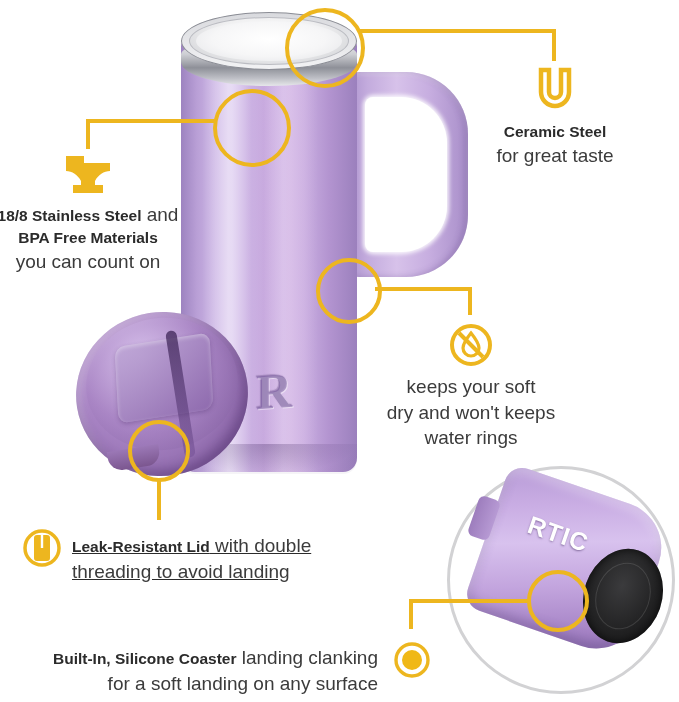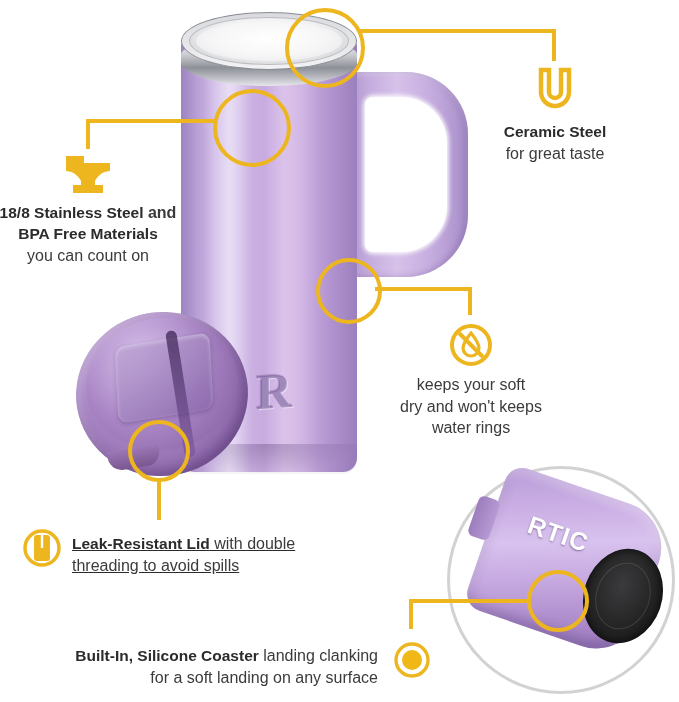--- a/index.html
+++ b/index.html
@@ -160,21 +160,21 @@
   
   .ring {
     position: absolute; border-radius: 50%;
     border: 4px solid #edb61f; background: transparent;
   }
   .conn { position: absolute; background: #edb61f; }
 
   
   .feature { position: absolute; color: #2b2b2b; }
   .f-title { font-size: 15.5px; font-weight: bold; line-height: 1.35; }
-  .f-sub   { font-size: 16px; font-weight: normal; color: #3b3b3b; line-height: 1.35; }
+  .f-sub   { font-size: 19px; font-weight: normal; color: #3b3b3b; line-height: 1.35; }
   .f-icon  { position: absolute; }
 
   .center { text-align: center; }
   .right  { text-align: right; }
   .left   { text-align: left; }
 </style>
 </head>
 <body>
 
 <div id="stage">
@@ -223,21 +223,21 @@
   <div class="conn" style="left:86px; top:119px; width:131px; height:4px;"></div>
   <div class="conn" style="left:86px; top:119px; width:4px; height:30px;"></div>
 
   <div class="feature center" style="left:-18px; top:152px; width:212px;">
     <div class="f-icon" style="position:relative;height:50px;">
       <svg width="52" height="44" viewBox="0 0 52 44" style="display:block;margin:0 auto;">
         <path d="M4 4 L22 4 L22 11 L48 11 L48 19 C42 19 36 23 33 29 L33 33 L41 33 L41 41 L11 41 L11 33 L19 33 L19 29 C16 23 10 19 4 19 Z" fill="#EDB61F"></path>
       </svg>
     </div>
     <div class="f-title">
-      <span>18/8 Stainless Steel</span><span class="f-sub" style="font-weight:bold;"> and</span>
+      <span>18/8 Stainless Steel</span><span class="f-sub" style="font-weight:normal;"> and</span>
     </div>
     <div class="f-title">BPA Free Materials</div>
     <div class="f-sub">you can count on</div>
   </div>
 
   <div class="ring" style="left:316px; top:258px; width:66px; height:66px;"></div>
   <div class="conn" style="left:375px; top:287px; width:97px; height:4px;"></div>
   <div class="conn" style="left:468px; top:287px; width:4px; height:28px;"></div>
 
   <div class="feature center" style="left:385px; top:322px; width:172px;">
@@ -260,21 +260,21 @@
     <svg width="40" height="40" viewBox="0 0 40 40">
       <circle cx="20" cy="20" r="17" fill="none" stroke="#EDB61F" stroke-width="3.5"></circle>
       <rect x="12" y="7" width="16" height="26" rx="3" fill="#EDB61F"></rect>
       <line x1="20" y1="7" x2="20" y2="20" stroke="#ffffff" stroke-width="2.4"></line>
     </svg>
   </div>
   <div class="feature left" style="left:72px; top:533px; width:300px;text-decoration:underline;">
     <div class="f-title">
       <span>Leak-Resistant Lid</span><span class="f-sub" style="font-weight:normal;"> with double</span>
     </div>
-    <div class="f-sub">threading to avoid spills</div>
+    <div class="f-sub">threading to avoid landing</div>
   </div>
 
   <div class="ring" style="left:527px; top:570px; width:62px; height:62px;"></div>
   <div class="conn" style="left:409px; top:599px; width:122px; height:4px;"></div>
   <div class="conn" style="left:409px; top:599px; width:4px; height:30px;"></div>
 
   <div class="f-icon" style="position:absolute; left:393px; top:641px;">
     <svg width="38" height="38" viewBox="0 0 38 38">
       <circle cx="19" cy="19" r="16" fill="none" stroke="#EDB61F" stroke-width="3.4"></circle>
       <circle cx="19" cy="19" r="10" fill="#F0B816"></circle>

